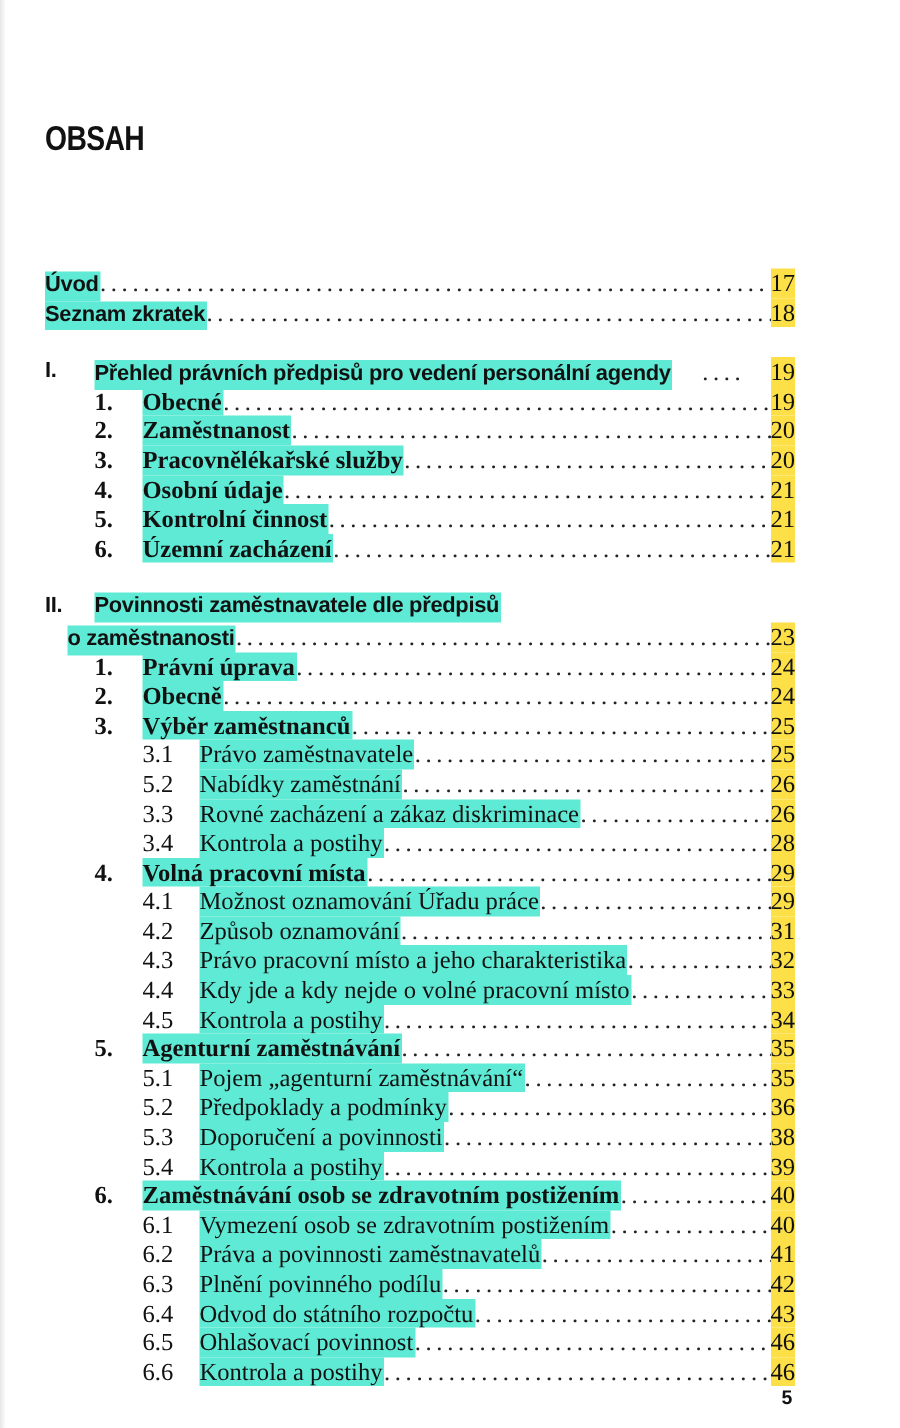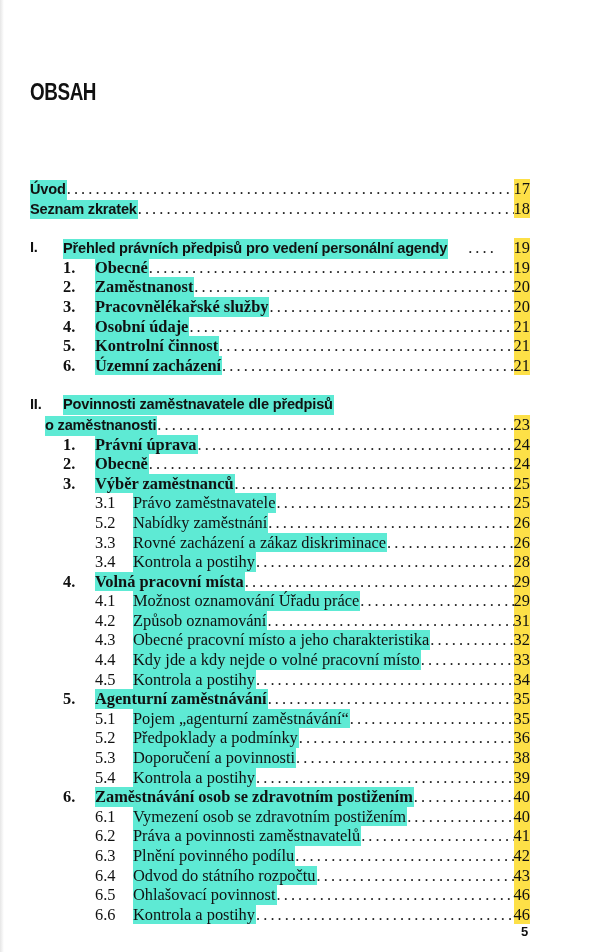--- a/index.html
+++ b/index.html
@@ -226,21 +226,21 @@
     <span class="num">4.2</span>
     <div class="txt">
       <span class="label">Způsob oznamování</span>
       <span class="dots">...................................................................................................</span>
       <span class="page">31</span>
     </div>
   </div>
   <div class="row lvl2">
     <span class="num">4.3</span>
     <div class="txt">
-      <span class="label">Obecné pracovní místo a jeho charakteristika</span>
+      <span class="label">Právo pracovní místo a jeho charakteristika</span>
       <span class="dots">...................................................................................................</span>
       <span class="page">32</span>
     </div>
   </div>
   <div class="row lvl2">
     <span class="num">4.4</span>
     <div class="txt">
       <span class="label">Kdy jde a kdy nejde o volné pracovní místo</span>
       <span class="dots">...................................................................................................</span>
       <span class="page">33</span>

